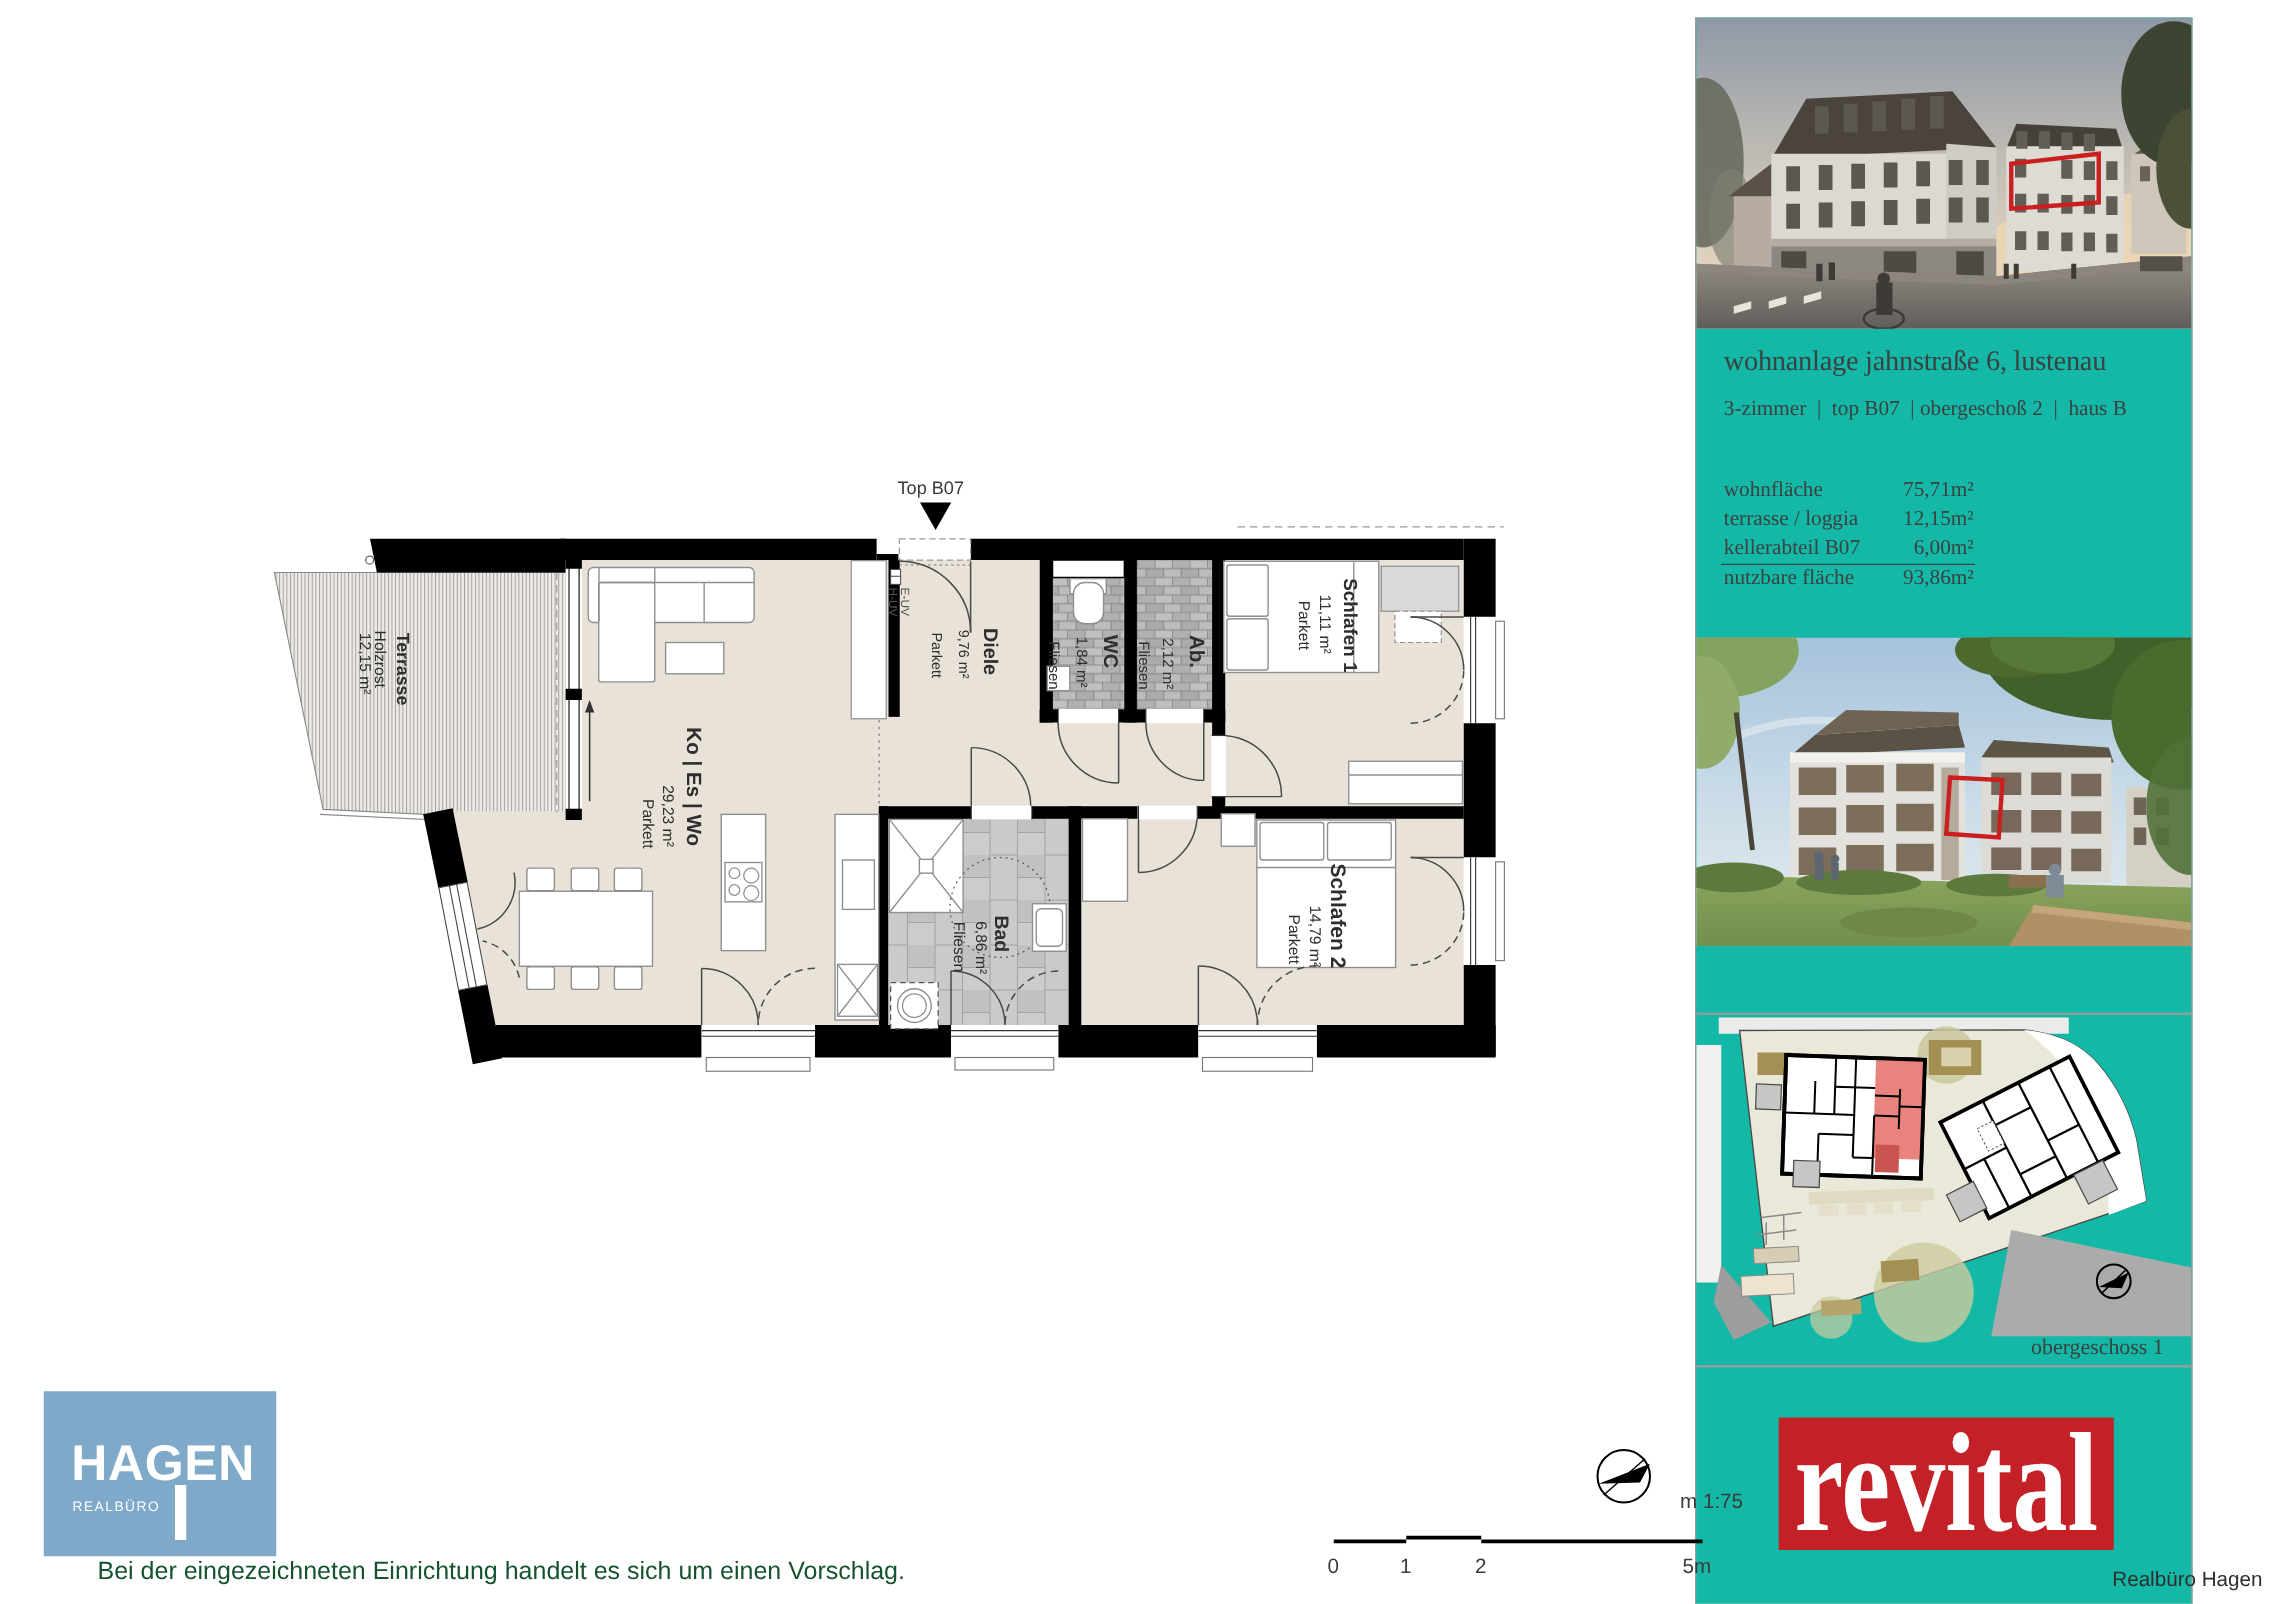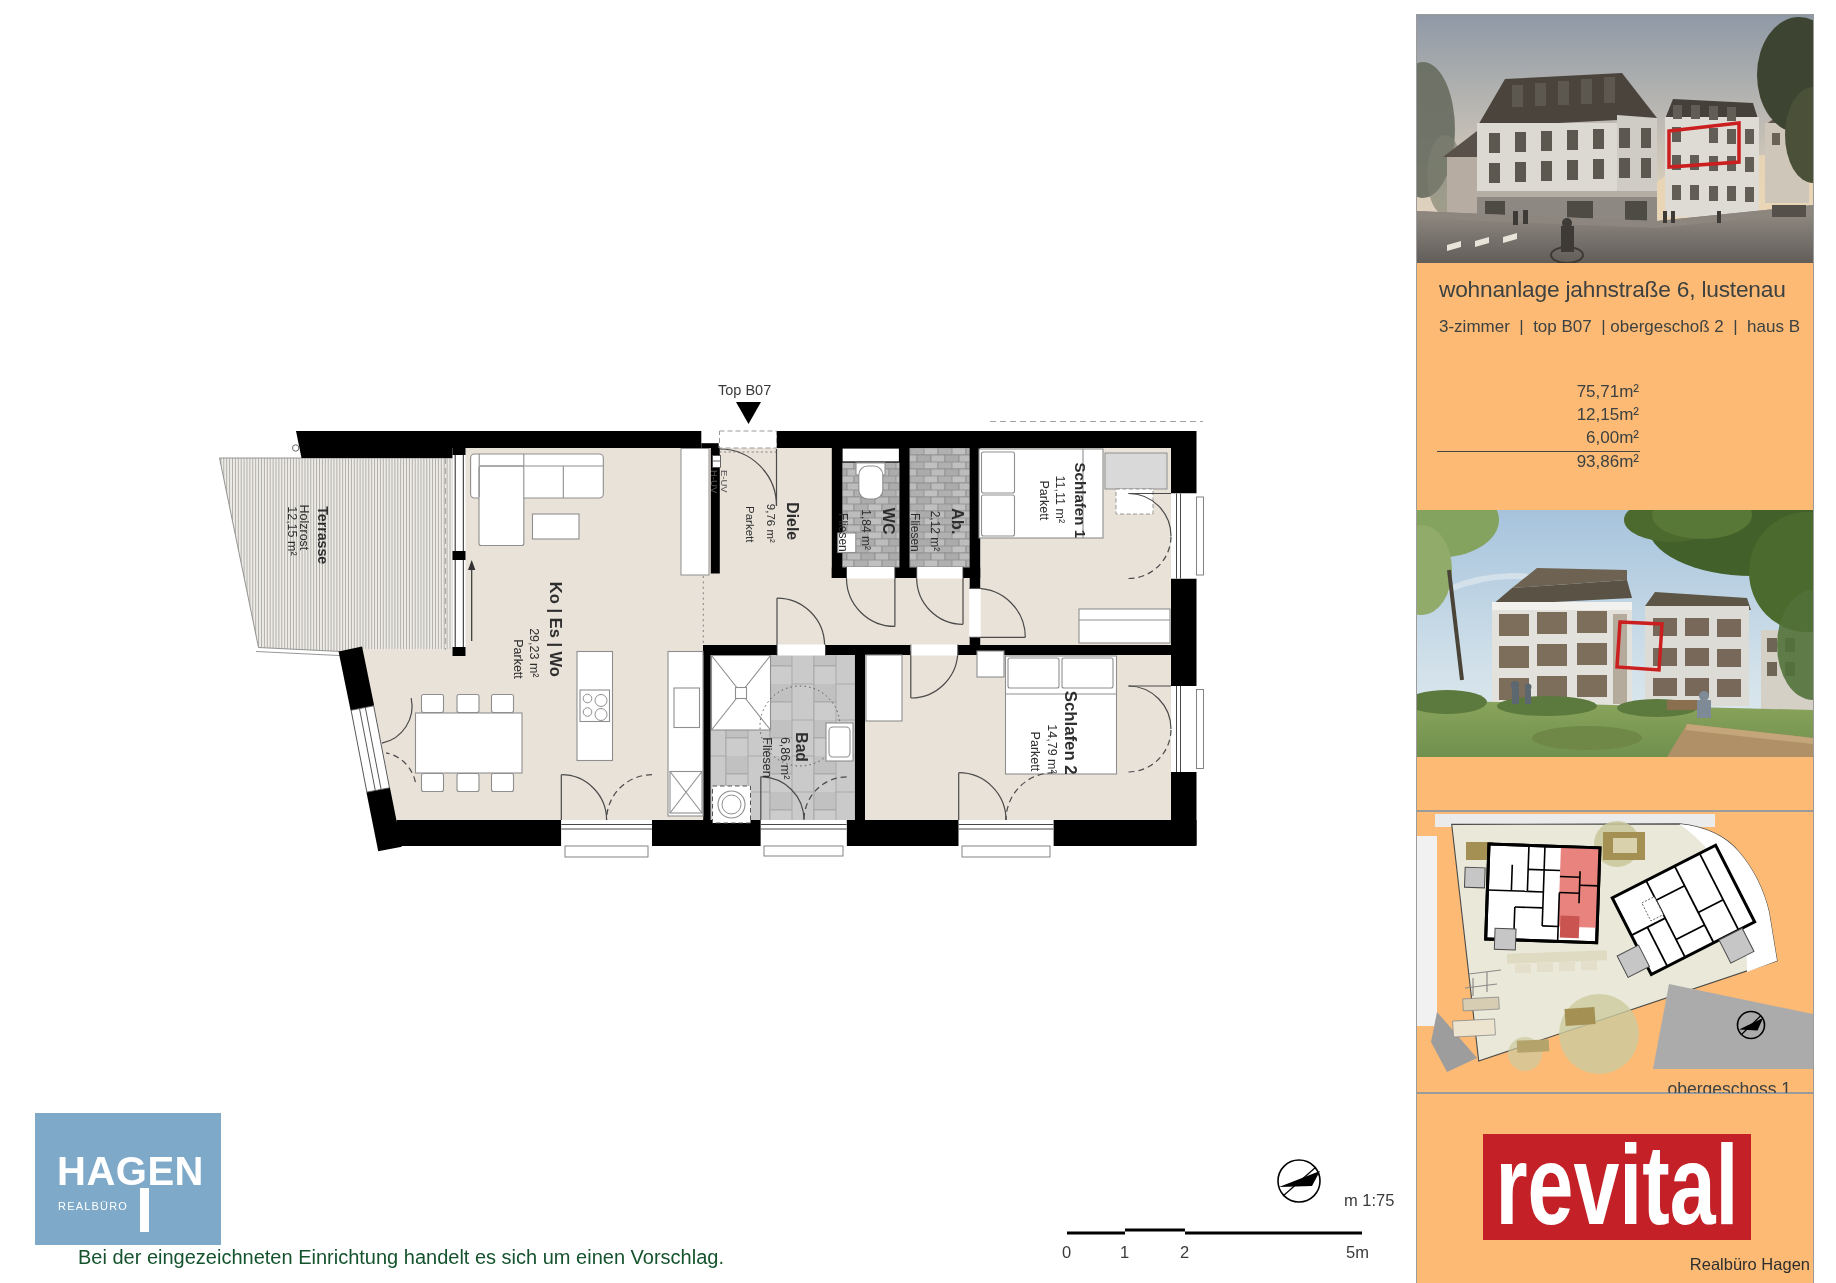--- a/index.html
+++ b/index.html
@@ -1,18 +1,18 @@
 <!DOCTYPE html>
 <html><head>
 <meta charset="utf-8">
 <style>
   html,body{margin:0;padding:0;background:#fff;width:1836px;height:1283px;overflow:hidden;}
   body{font-family:"Liberation Sans", sans-serif;position:relative;}
   .abs{position:absolute;}
-  .panel{position:absolute;left:1416px;width:398px;border:1px solid #9b9b9b;background:#fdba74;box-sizing:border-box;}
+  .panel{position:absolute;left:1356px;width:398px;border:1px solid #9b9b9b;background:#14b8a6;box-sizing:border-box;font-family:Liberation Serif, serif;}
   .txt{color:#3c4141;}
 </style>
 </head>
 <body>
 
 <svg id="plansvg" class="abs" style="left:0;top:0" width="1410" height="1283" viewBox="0 0 1410 1283">
 <defs>
   <pattern id="deck" width="2.9" height="8" patternUnits="userSpaceOnUse">
     <rect width="2.9" height="8" fill="#edebe7"></rect>
     <rect width="0.8" height="8" fill="#a5a19a"></rect>
@@ -420,20 +420,26 @@
       <rect x="96" y="196" width="5" height="14"></rect>
         <rect x="106" y="195" width="5" height="14"></rect>
       <rect x="246" y="196" width="4" height="12"></rect>
         <rect x="254" y="196" width="4" height="12"></rect>
         <rect x="300" y="196" width="4" height="12"></rect>
     </g>
     <rect x="355" y="190" width="34" height="12" fill="#55504a"></rect>
   </svg>
   <div class="abs txt" style="left:22px;top:261px;font-size:22.7px;letter-spacing:-0.2px;">wohnanlage jahnstraße 6, lustenau</div>
   <div class="abs txt" style="left:22px;top:302px;font-size:17px;text-align:center;">3-zimmer&nbsp; | &nbsp;top B07&nbsp; | obergeschoß 2&nbsp; | &nbsp;haus B</div>
+  <div class="abs txt" style="left:22px;top:365px;font-size:17px;line-height:23.2px;">
+    <div>wohnfläche</div>
+    <div>terrasse / loggia</div>
+    <div>kellerabteil B07</div>
+    <div>nutzbare fläche</div>
+  </div>
   <div class="abs txt" style="left:130px;top:365px;width:92px;font-size:17px;line-height:23.2px;text-align:right;">
     <div>75,71m²</div>
     <div>12,15m²</div>
     <div>6,00m²</div>
     <div>93,86m²</div>
   </div>
   <div class="abs" style="left:20px;top:436px;width:203px;border-top:1.6px solid #454545;"></div>
   <svg id="photo2" class="abs" style="left:0;top:495px" width="396" height="247" viewBox="0 0 396 247">
     <defs>
       <linearGradient id="sky2" x1="0" y1="0" x2="0" y2="1">
@@ -603,21 +609,21 @@
       <rect x="-80" y="12" width="24" height="24" fill="#c6c6c6" stroke="#4a4a4a" stroke-width="1"></rect>
       <rect x="18" y="44" width="26" height="26" fill="#c6c6c6" stroke="#4a4a4a" stroke-width="1"></rect>
     </g>
 
     <polygon points="252,172 396,202 396,257 236,257" fill="#ababab"></polygon>
 
     <circle cx="334" cy="213" r="13.5" fill="none" stroke="#000" stroke-width="1.6"></circle>
     <path d="M 322 217.5 L 346 206 L 340.5 218.5 Z" fill="#000"></path>
     <line x1="324.5" y1="222.5" x2="344" y2="203.5" stroke="#000" stroke-width="1.2"></line>
   </svg>
-  <div class="abs txt" style="right:22px;top:255px;font-size:17.5px;margin-top:12px;">obergeschoss 1</div>
+  <div class="abs txt" style="right:22px;top:255px;font-size:17.5px;">obergeschoss 1</div>
 </div>
 
 <div class="panel" style="top:1093px;height:191px;">
   <div class="abs" style="left:66px;top:40px;width:268px;height:106px;background:#c32127;"></div>
   <svg class="abs" style="left:66px;top:40px" width="268" height="106" viewBox="0 0 268 106">
     <text x="134" y="90" text-anchor="middle" font-size="113" font-weight="bold" fill="#fff" textLength="243" lengthAdjust="spacingAndGlyphs">revital</text>
   </svg>
 </div>
 
 <div class="abs" style="left:35px;top:1113px;width:186px;height:132px;background:#7ea9c8;"></div>

